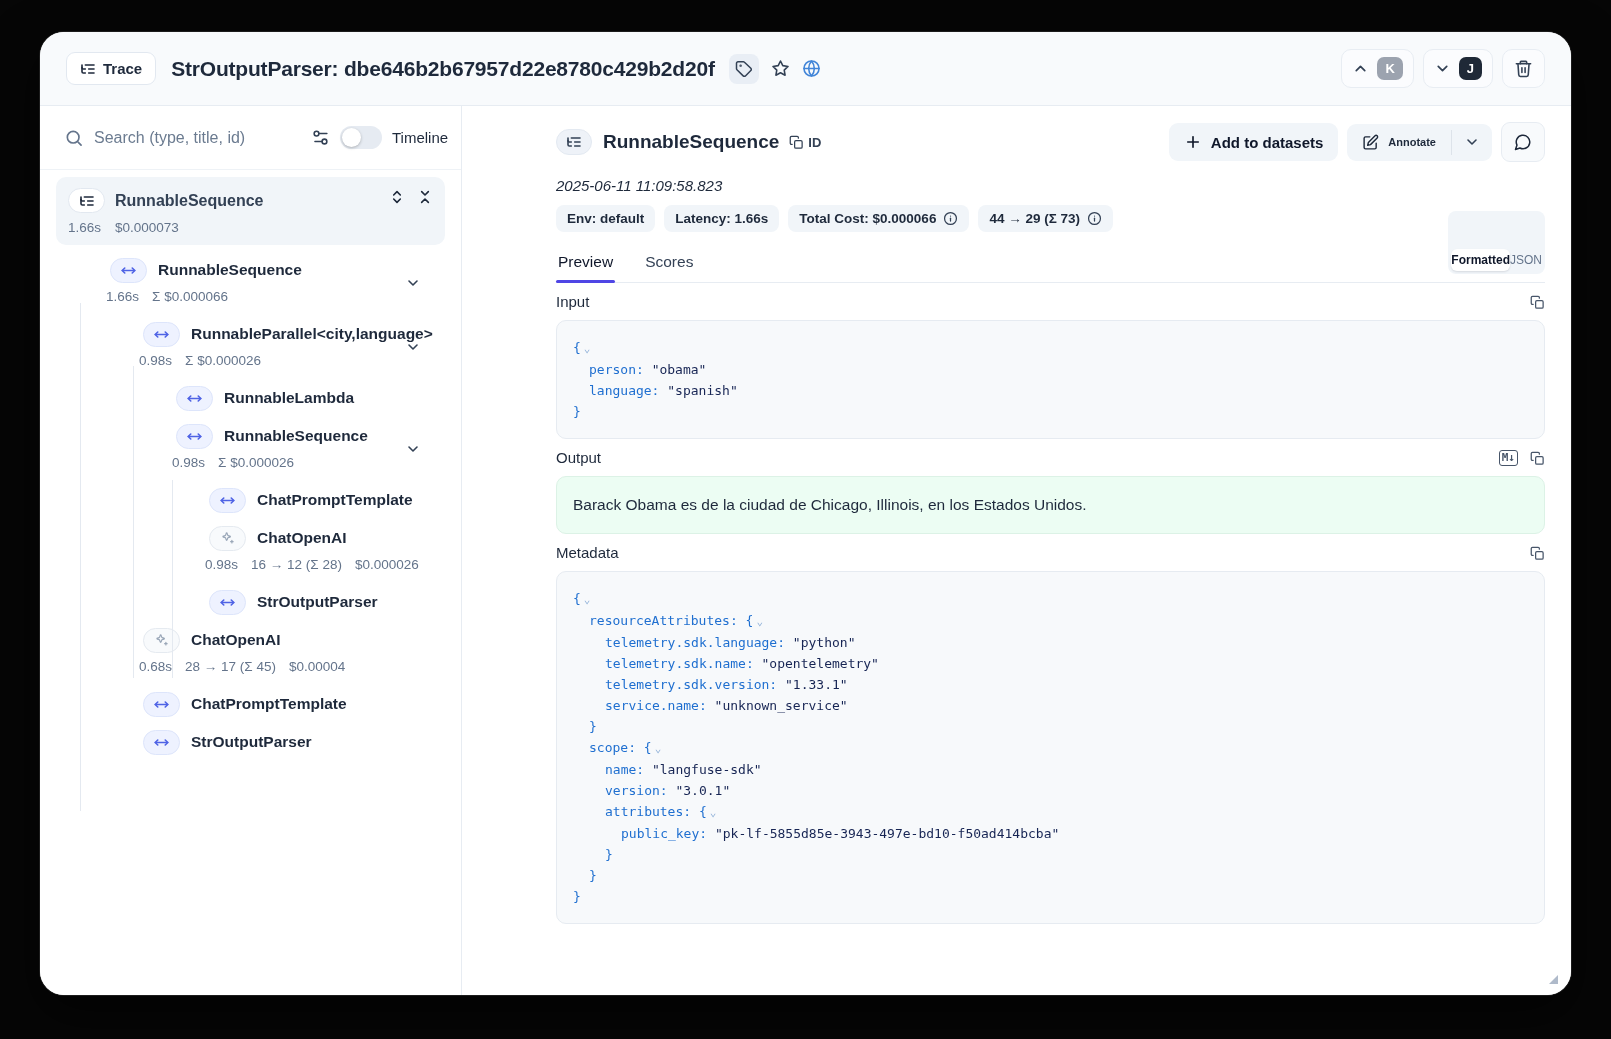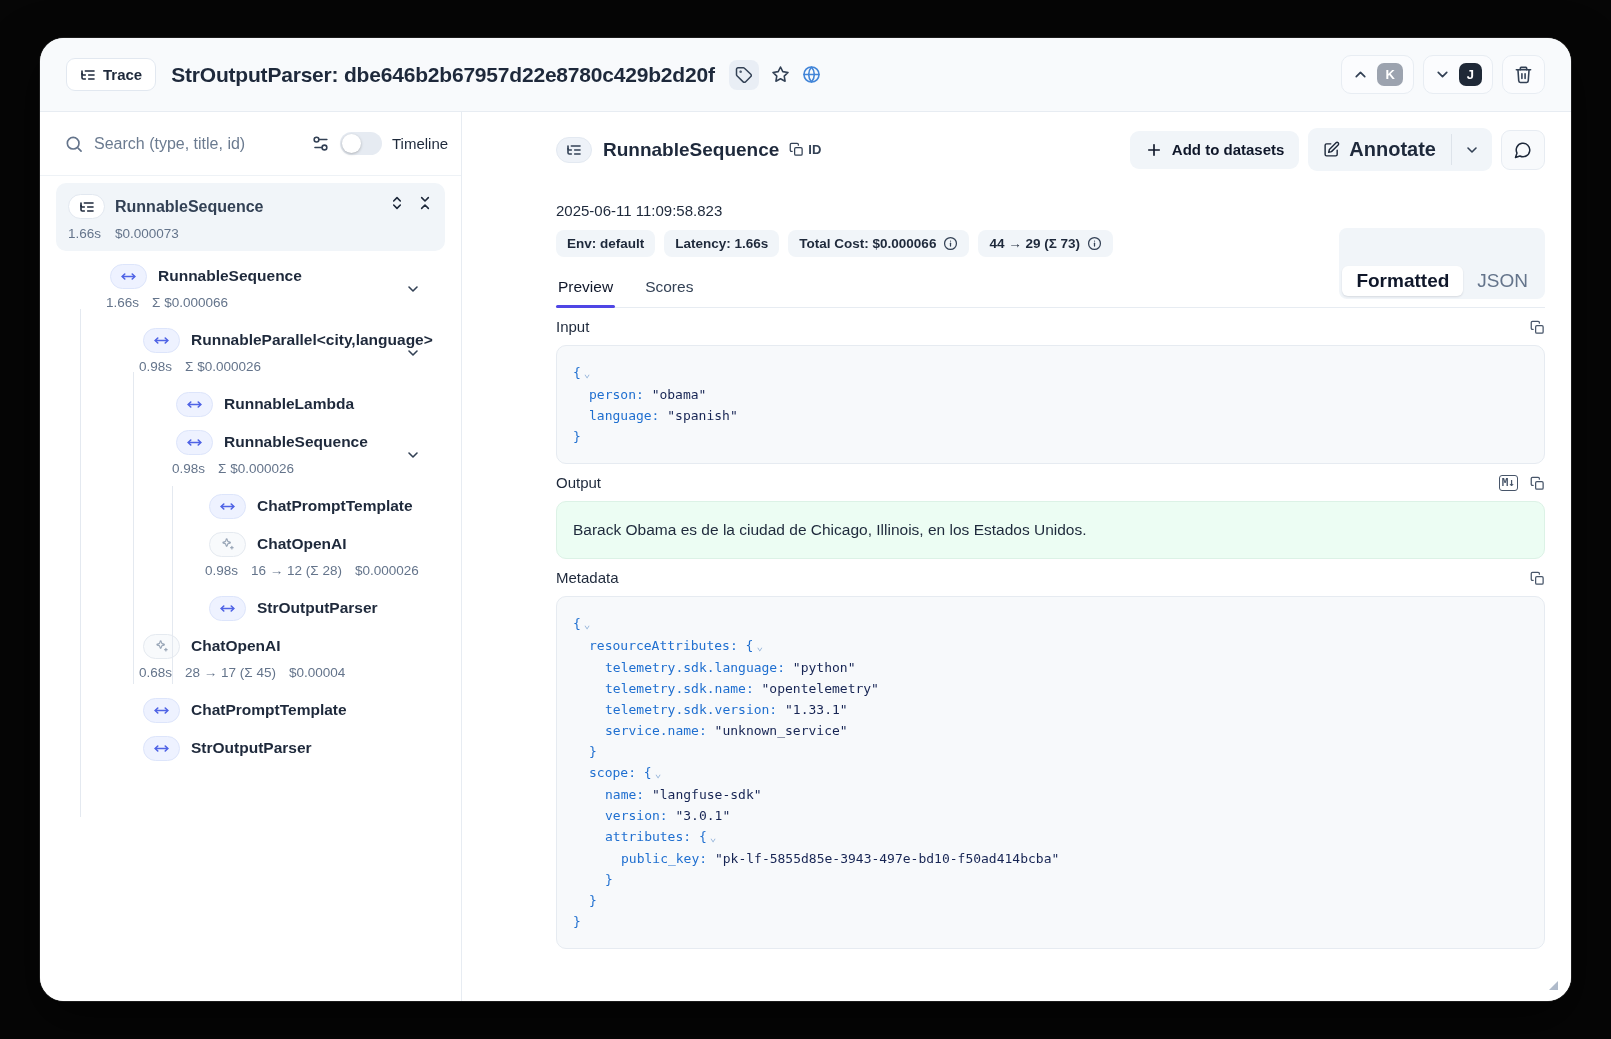--- a/index.html
+++ b/index.html
@@ -1,18 +1,18 @@
 <!DOCTYPE html>
 <html style="--accent: #4f46e5; --code-key: #1f6fd0; --code-value: #172554; --output-bg: #ecfdf3;"><head>
 <meta charset="utf-8">
 <style>
   * { margin:0; padding:0; box-sizing:border-box; }
   html,body { width:1611px; height:1039px; overflow:hidden; background:#060606;
     font-family:"Liberation Sans", sans-serif; color:#1e293b; }
-  .window { position:absolute; left:40px; top:38px; width:1531px; height:963px;
+  .window { position:absolute; left:40px; top:32px; width:1531px; height:963px;
     background:#fff; border-radius:24px; overflow:hidden;
     box-shadow:0 0 0 1px #1c1c1c, 0 18px 50px rgba(0,0,0,.65); }
 
   
   .titlebar { display:flex; align-items:center; height:74px; padding:0 26px;
     background:#f8fafc; border-bottom:1px solid #e7ecf2; }
   .trace-pill { display:inline-flex; align-items:center; gap:7px; background:#fff;
     border:1px solid #e2e8f0; border-radius:9px; padding:7px 13px; font-size:15px;
     font-weight:700; color:#1e293b; }
   .title-text { margin-left:15px; font-size:21px; font-weight:700; color:#1e293b; letter-spacing:-.2px; }
@@ -62,38 +62,38 @@
   .obs-header { display:flex; align-items:center; }
   .obs-pill { display:inline-flex; align-items:center; justify-content:center; width:36px; height:26px;
     border-radius:13px; background:#eef2f8; border:1px solid #e3e9f1; color:#334155; flex:none; }
   .obs-title { margin-left:11px; font-size:19px; font-weight:700; color:#1e293b; }
   .obs-id { display:flex; align-items:center; gap:4px; margin-left:10px; color:#334155; cursor:pointer; }
   .obs-id b { font-size:13px; font-weight:700; }
   .obs-actions { margin-left:auto; display:flex; gap:9px; align-items:center; }
   .btn-light { display:flex; align-items:center; gap:9px; background:#f1f5f9; border-radius:9px;
     padding:10px 15px; font-size:15px; font-weight:600; color:#0f172a; cursor:pointer; }
   .split { display:flex; align-items:stretch; background:#f1f5f9; border-radius:9px; overflow:hidden; }
-  .split .seg-a { display:flex; align-items:center; gap:9px; padding:10px 15px; font-size:20px; font-weight:600; cursor:pointer; }
+  .split .seg-a { display:flex; align-items:center; gap:9px; padding:10px 15px; font-size:11px; font-weight:600; cursor:pointer; }
   .split .divider { width:1px; background:#dde3ea; margin:6px 0; }
   .split .seg-b { display:flex; align-items:center; padding:0 12px; color:#334155; cursor:pointer; }
   .bubble-btn { background:#f8fafc; border:1px solid #e7ecf2; border-radius:9px; padding:10px 12px; display:flex; cursor:pointer; }
 
-  .timestamp { margin-top:31px; font-size:15px; font-weight:500; color:#1e293b; }
+  .timestamp { margin-top:15px; font-size:15px; font-weight:500; color:#1e293b;font-style:italic; }
   .badges { margin-top:11px; display:flex; gap:9px; }
   .badge { display:flex; align-items:center; gap:7px; background:#f1f5f9; border-radius:8px;
     padding:6px 11px; font-size:13.5px; font-weight:600; color:#1e293b; }
   .badge .info { display:flex; color:#334155; cursor:pointer; }
 
   .tabsrow { position:relative; margin-top:13px; border-bottom:1px solid #e7ecf2; display:flex; align-items:flex-end; }
   .tab { position:relative; font-size:15.5px; padding:8px 2px 11px; margin-right:28px; color:#334155; cursor:pointer; }
   .tab.active { color:#0f172a; font-weight:500;text-align:right; }
   .tab.active::after { content:""; position:absolute; left:0; right:0; bottom:-1px; height:3px;
     background:var(--accent); border-radius:2px; }
   .segctl { position:absolute; right:0; bottom:8px; display:flex; background:#f1f5f9; border-radius:8px; padding:3px; }
-  .segopt { font-size:19px; padding:4px 14px; color:#64748b; border-radius:6px; cursor:pointer;margin-top:35px; }
+  .segopt { font-size:12px; padding:4px 0; color:#64748b; border-radius:6px; cursor:pointer;margin-top:35px; }
   .segopt.on { background:#fff; color:#0f172a; font-weight:600; box-shadow:0 1px 2px rgba(15,23,42,.12); }
 
   .section-h { display:flex; align-items:flex-end; margin-top:10px; font-size:15px; color:#1e293b; }
   .section-h .s-icons { margin-left:auto; display:flex; gap:12px; color:#475569; align-items:center; }
   .section-h .s-icons span { display:flex; cursor:pointer; }
   .md-icon { font-family:"DejaVu Sans Mono", monospace; font-size:11px; font-weight:700;
     border:1.6px solid #475569; border-radius:3px; padding:0 2px; line-height:14px; }
 
   .codebox { margin-top:10px; background:#f7f9fb; border:1px solid #e6ebf1; border-radius:10px;
     padding:16px 16px; font-family:"DejaVu Sans Mono", monospace; font-size:13px; line-height:21px; }

